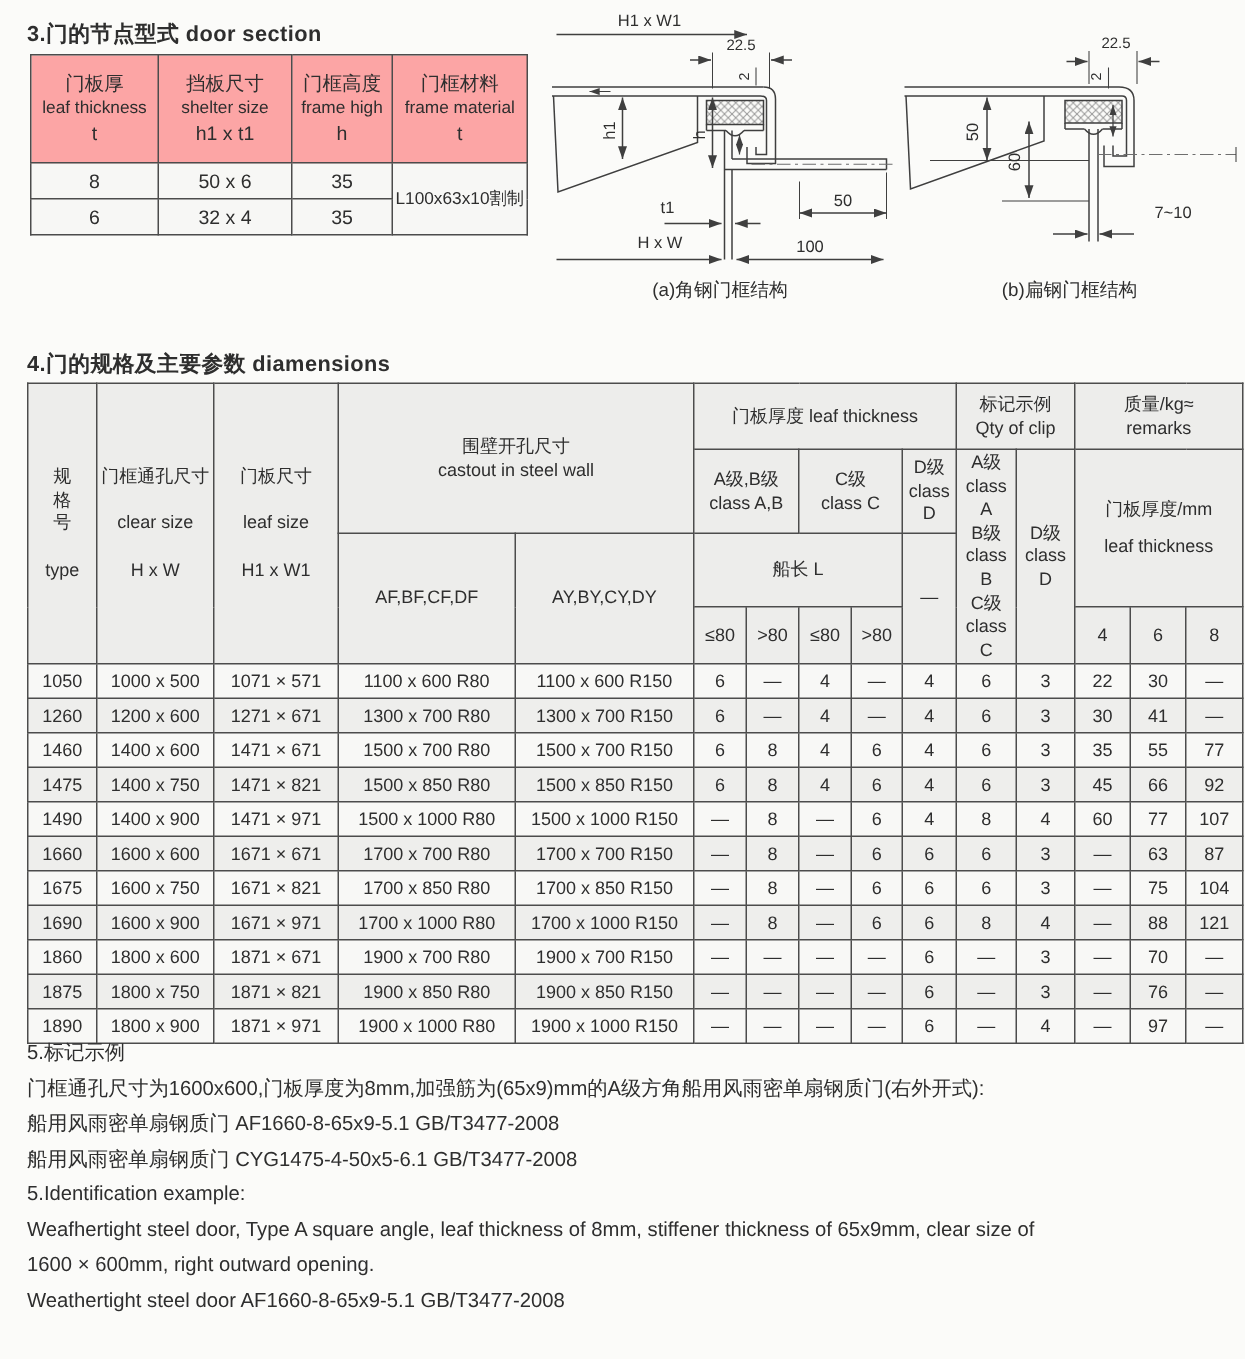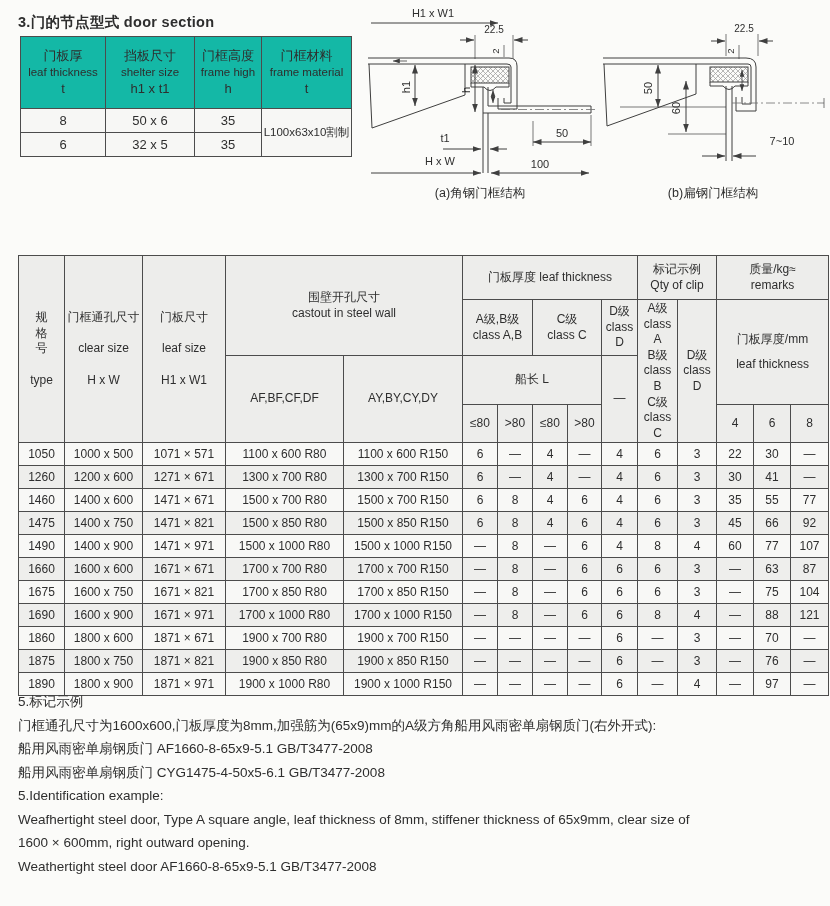--- a/index.html
+++ b/index.html
@@ -7,21 +7,21 @@
   body { background:#fbfbf9; font-family:"Liberation Sans","DejaVu Sans",sans-serif; color:#2e2e2e; overflow:hidden; }
   .page { position:relative; width:830px; height:906px; }
 
   .sec-title { font-size:14.5px; font-weight:bold; letter-spacing:.3px; }
   #s3-title { position:absolute; left:18px; top:13px; }
   #s4-title { position:absolute; left:18px; top:233px; }
 
   
   #s3-table { position:absolute; left:20px; top:36px; width:331px; border-collapse:collapse; table-layout:fixed; }
   #s3-table th, #s3-table td { border:1px solid #4c4c4c; text-align:center; vertical-align:middle; }
-  #s3-table thead th { height:72px; font-weight:normal; font-size:13px; background:#14b8a6; line-height:1.35; }
+  #s3-table thead th { height:72px; font-weight:normal; font-size:13px; background:#fca5a5; line-height:1.35; }
   #s3-table thead .en { font-size:11.5px; }
   #s3-table td { height:24px; font-size:13px; background:#f7f7f5; }
   #s3-table td.mat { font-size:11.5px;text-align:center; }
 
   
   #s4-table { position:absolute; left:18px; top:255px; width:810px; border-collapse:collapse; table-layout:fixed; }
   #s4-table th, #s4-table td { border:1px solid #4c4c4c; text-align:center; vertical-align:middle; }
   #s4-table th { font-weight:normal; background:#ededeb; font-size:12px; line-height:1.3; padding:1px; }
   #s4-table td { height:23px; font-size:12px; background:#f8f8f6; padding:0 1px; }
   #s4-table tbody tr:nth-child(even) td { background:#eeeeec; }
@@ -83,21 +83,21 @@
     </thead>
     <tbody>
       <tr>
         <td>8</td>
         <td>50 x 6</td>
         <td>35</td>
         <td class="mat" rowspan="2">L100x63x10割制</td>
       </tr>
       <tr>
         <td>6</td>
-        <td>32 x 5</td>
+        <td>32 x 4</td>
         <td>35</td>
       </tr>
     </tbody>
   </table>
 
   <svg id="drawing-a" width="235" height="207" viewBox="0 0 235 207">
     <defs>
       <pattern id="hatchA" width="5" height="5" patternUnits="userSpaceOnUse">
         <path d="M0,5 L5,0 M0,0 L5,5" stroke="#9a9a9a" stroke-width="0.7" fill="none"></path>
       </pattern>
@@ -180,20 +180,21 @@
     <g fill="#2e2e2e" font-size="11">
       <text x="146" y="31" text-anchor="middle" font-size="10">22.5</text>
       <text x="136" y="50" font-size="9.5" text-anchor="middle" transform="rotate(-90 136 50)">2</text>
       <text x="54" y="87" text-anchor="middle" transform="rotate(-90 54 87)">50</text>
       <text x="82" y="107" text-anchor="middle" transform="rotate(-90 82 107)">60</text>
       <text x="184" y="144" text-anchor="middle">7~10</text>
       <text x="115" y="196" text-anchor="middle" font-size="12.5">(b)扁钢门框结构</text>
     </g>
   </svg>
 
+  <div id="s4-title" class="sec-title">4.门的规格及主要参数 diamensions</div>
 
   <table id="s4-table">
     <colgroup>
       <col style="width:46px">
         <col style="width:78px">
         <col style="width:83px">
       <col style="width:118px">
         <col style="width:119px">
       <col style="width:35px">
         <col style="width:35px">

